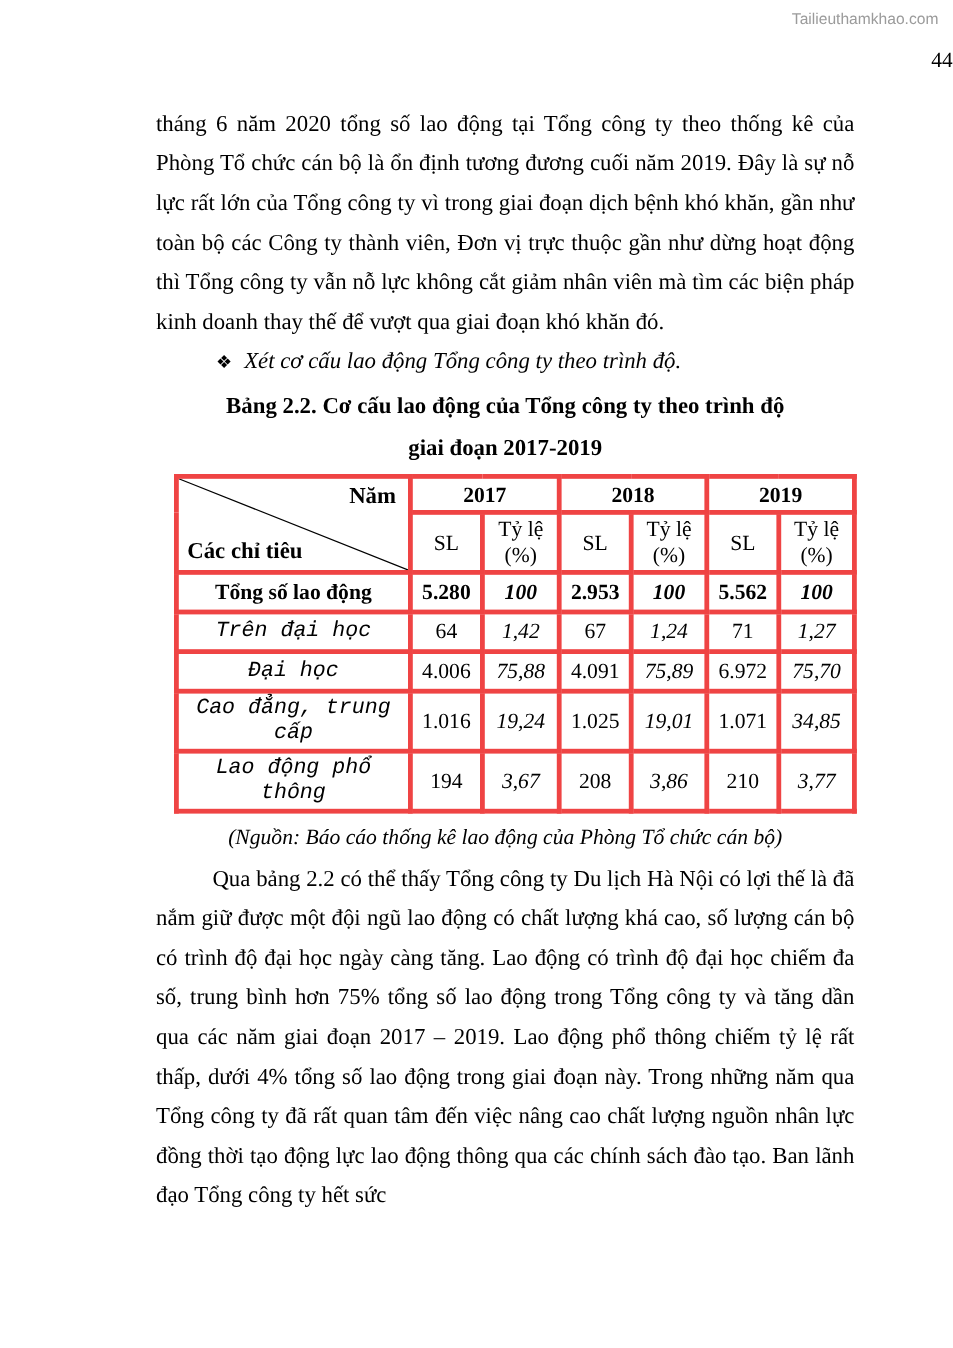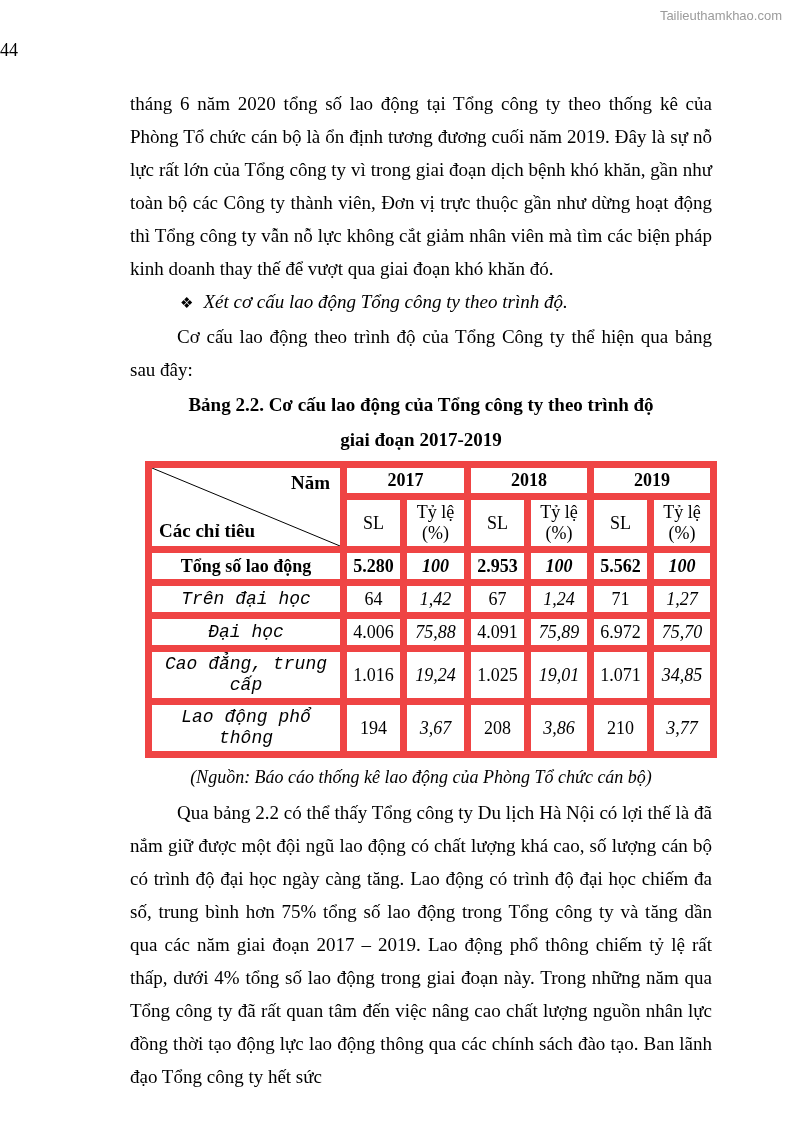--- a/index.html
+++ b/index.html
@@ -19,21 +19,21 @@
     position: absolute;
     top: 8px;
     right: 12px;
     font-family: "Liberation Sans", sans-serif;
     font-size: 13px;
     color: #9b9b9b;
   }
 
   .page-number {
     padding-top: 40px;
-    text-align: left;
+    text-align: right;
     font-size: 18px;
   }
 
   .content {
     margin: 26px 82px 0 130px;
     font-size: 19px;
     line-height: 33px;
   }
 
   p.body { text-align: justify; }
@@ -62,21 +62,21 @@
     padding-right: 8px;
   }
 
   table.data {
     border-collapse: collapse;
     margin: 5px 0 0 15px;
     width: 565px;
     table-layout: fixed;
   }
   table.data td {
-    border: 7px solid #ef4444;
+    border: 4px solid #ef4444;
     font-size: 18px;
     line-height: 21px;
     padding: 2px 3px;
     vertical-align: middle;
     text-align: center;
   }
 
   td.corner {
     position: relative;
     padding: 0;
@@ -131,21 +131,20 @@
   <div class="watermark">Tailieuthamkhao.com</div>
 
   <div class="page-number">44</div>
 
   <div class="content">
 
     <p class="body">tháng 6 năm 2020 tổng số lao động tại Tổng công ty theo thống kê của Phòng Tổ chức cán bộ là ổn định tương đương cuối năm 2019. Đây là sự nỗ lực rất lớn của Tổng công ty vì trong giai đoạn dịch bệnh khó khăn, gần như toàn bộ các Công ty thành viên, Đơn vị trực thuộc gần như dừng hoạt động thì Tổng công ty vẫn nỗ lực không cắt giảm nhân viên mà tìm các biện pháp kinh doanh thay thế để vượt qua giai đoạn khó khăn đó.</p>
 
     <p class="bullet-line"><span class="bullet-icon">❖</span><span>Xét cơ cấu lao động Tổng công ty theo trình độ.</span></p>
 
-    <p class="body indent">Cơ cấu lao động theo trình độ của Tổng Công ty thể hiện qua bảng sau đây:</p>
 
     <div class="table-title">Bảng 2.2. Cơ cấu lao động của Tổng công ty theo trình độ</div>
     <div class="table-title">giai đoạn 2017-2019</div>
 
 
     <table class="data">
       <colgroup>
         <col style="width:195px">
         <col style="width:60px">
           <col style="width:64px">

